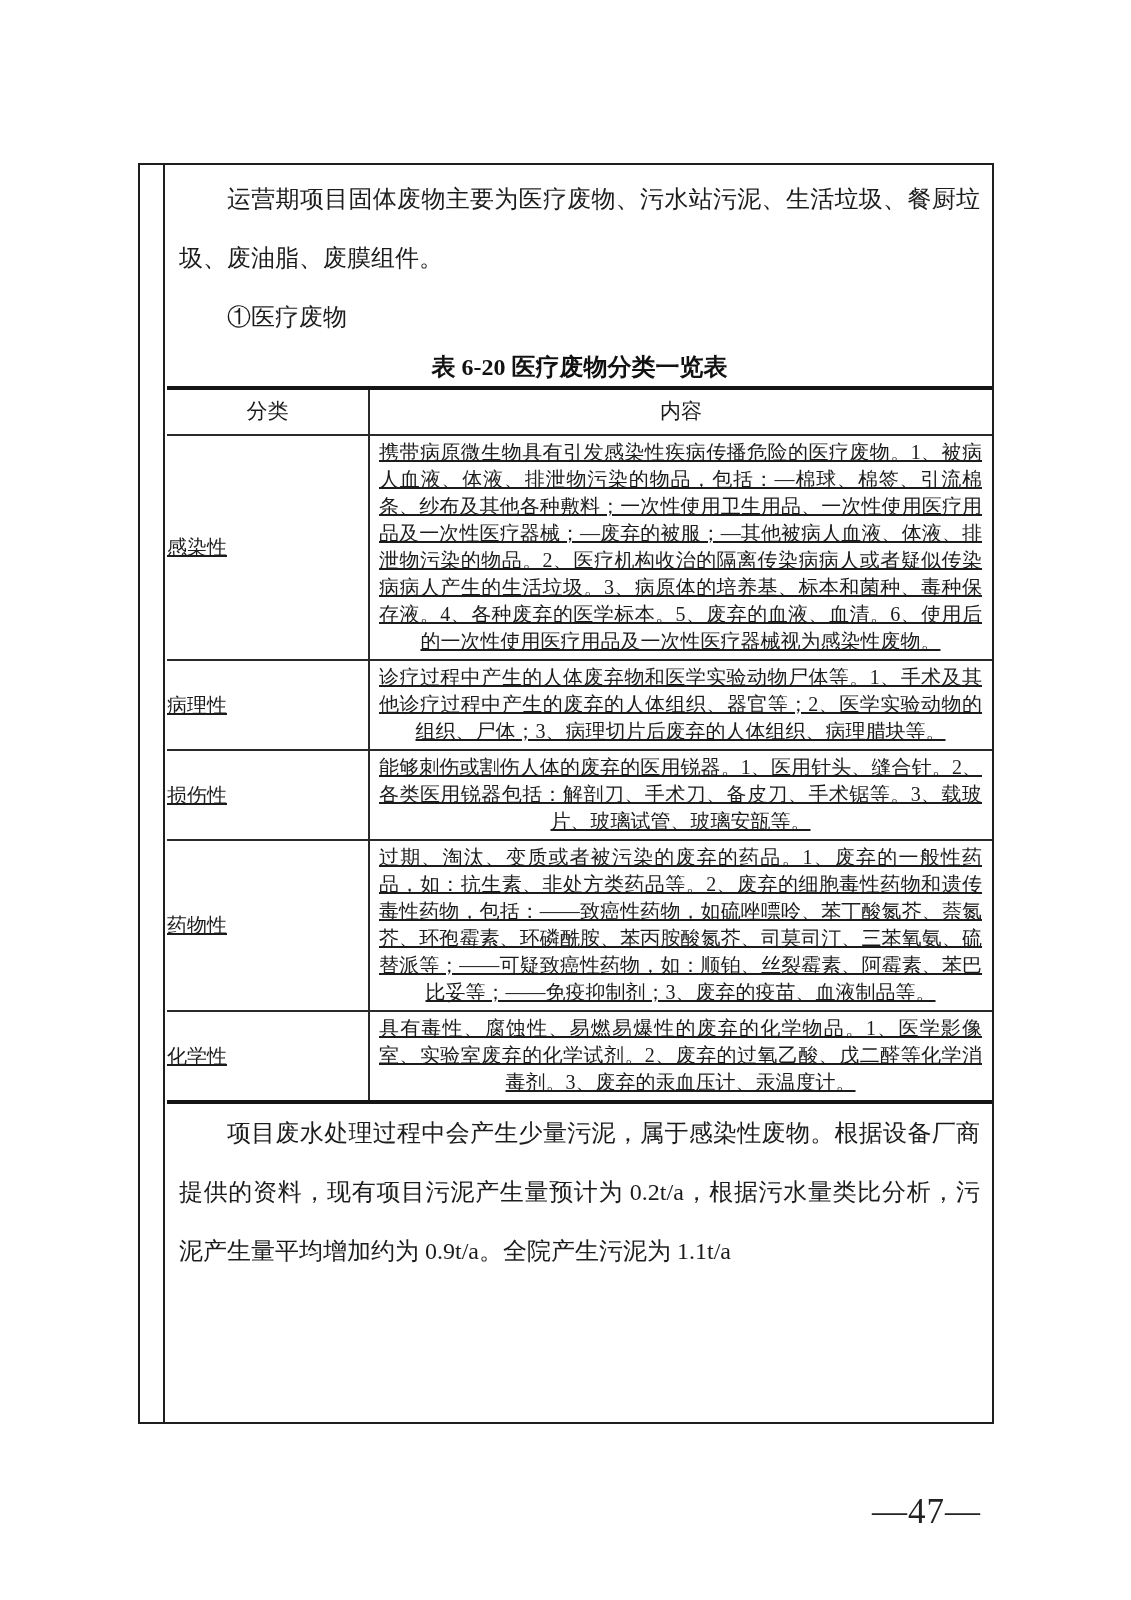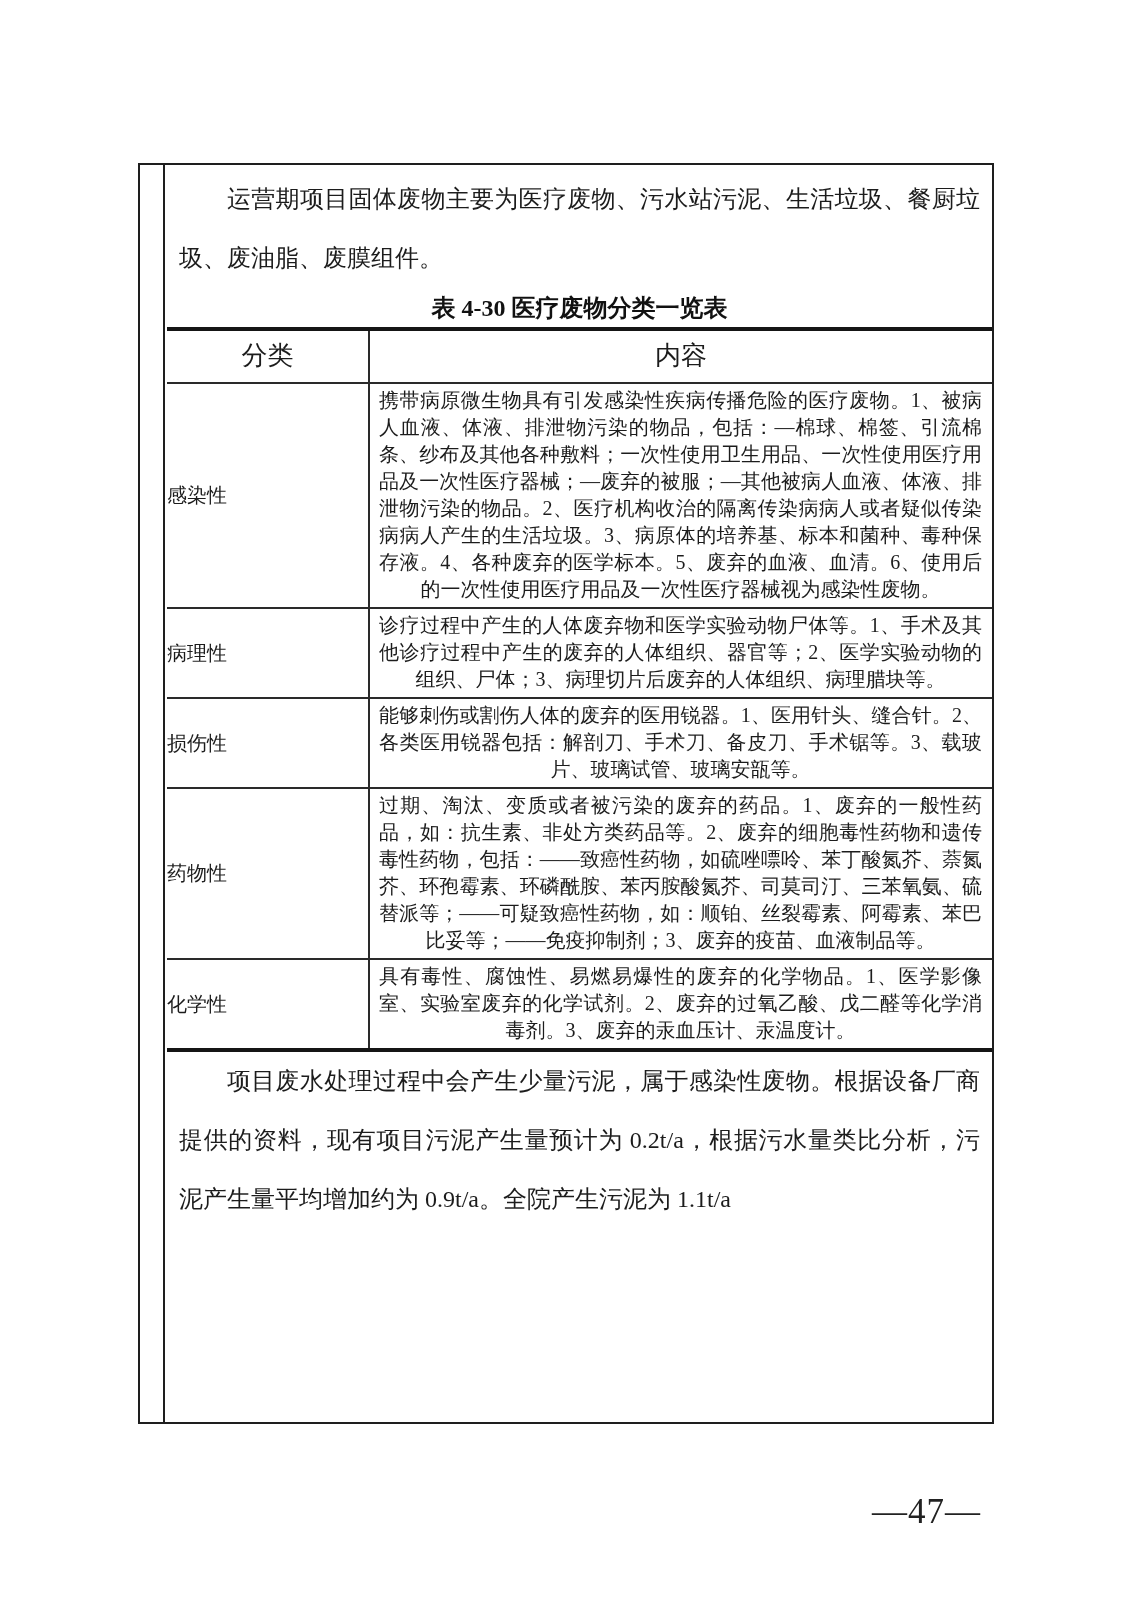--- a/index.html
+++ b/index.html
@@ -48,31 +48,32 @@
   }
   table.waste {
     width: 100%;
     border-collapse: collapse;
     border-top: 4px solid #151515;
     border-bottom: 4px solid #151515;
     margin-top: 2px;
   }
   table.waste th {
     font-weight: normal;
-    font-size: 26px;
+    font-size: 21px;
     padding: 7px 0 9px 0;
     border-bottom: 2px solid #2a2a2a;
     color: #1c1c1c;
   }
   table.waste th.col-cat { width: 202px; border-right: 2px solid #2a2a2a; }
   table.waste td {
     font-size: 20px;
     vertical-align: middle;
     border-top: 2px solid #2a2a2a;
     color: #1c1c1c;
+    text-decoration: underline;
   }
   table.waste tbody tr:first-child td { border-top: none; }
   td.cat {
     border-right: 2px solid #2a2a2a;
     font-size: 21px;
   }
   td.desc {
     line-height: 27px;
     text-align: justify;
     text-align-last: center;
@@ -90,23 +91,24 @@
 </style>
 </head>
 <body>
 
 <div class="frame">
   <div class="left-strip"></div>
   <div class="content">
 
     <p class="para">运营期项目固体废物主要为医疗废物、污水站污泥、生活垃圾、餐厨垃圾、废油脂、废膜组件。</p>
 
+    <p class="para">①医疗废物</p>
 
 
-    <div class="tbl-title">表 4-30 医疗废物分类一览表</div>
+    <div class="tbl-title">表 6-20 医疗废物分类一览表</div>
 
     <table class="waste">
       <thead>
         <tr>
           <th class="col-cat">分类</th>
           <th>内容</th>
         </tr>
       </thead>
       <tbody>
         <tr>

